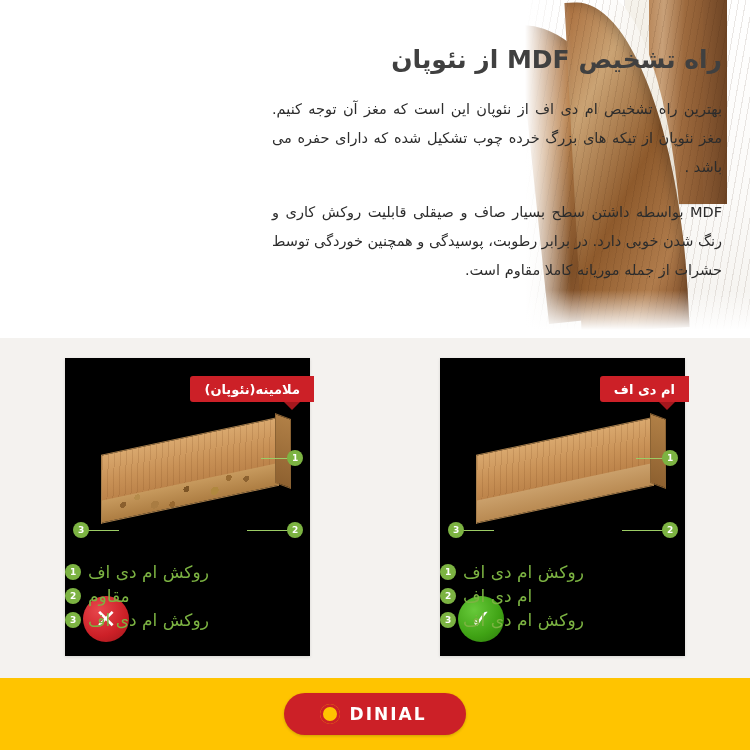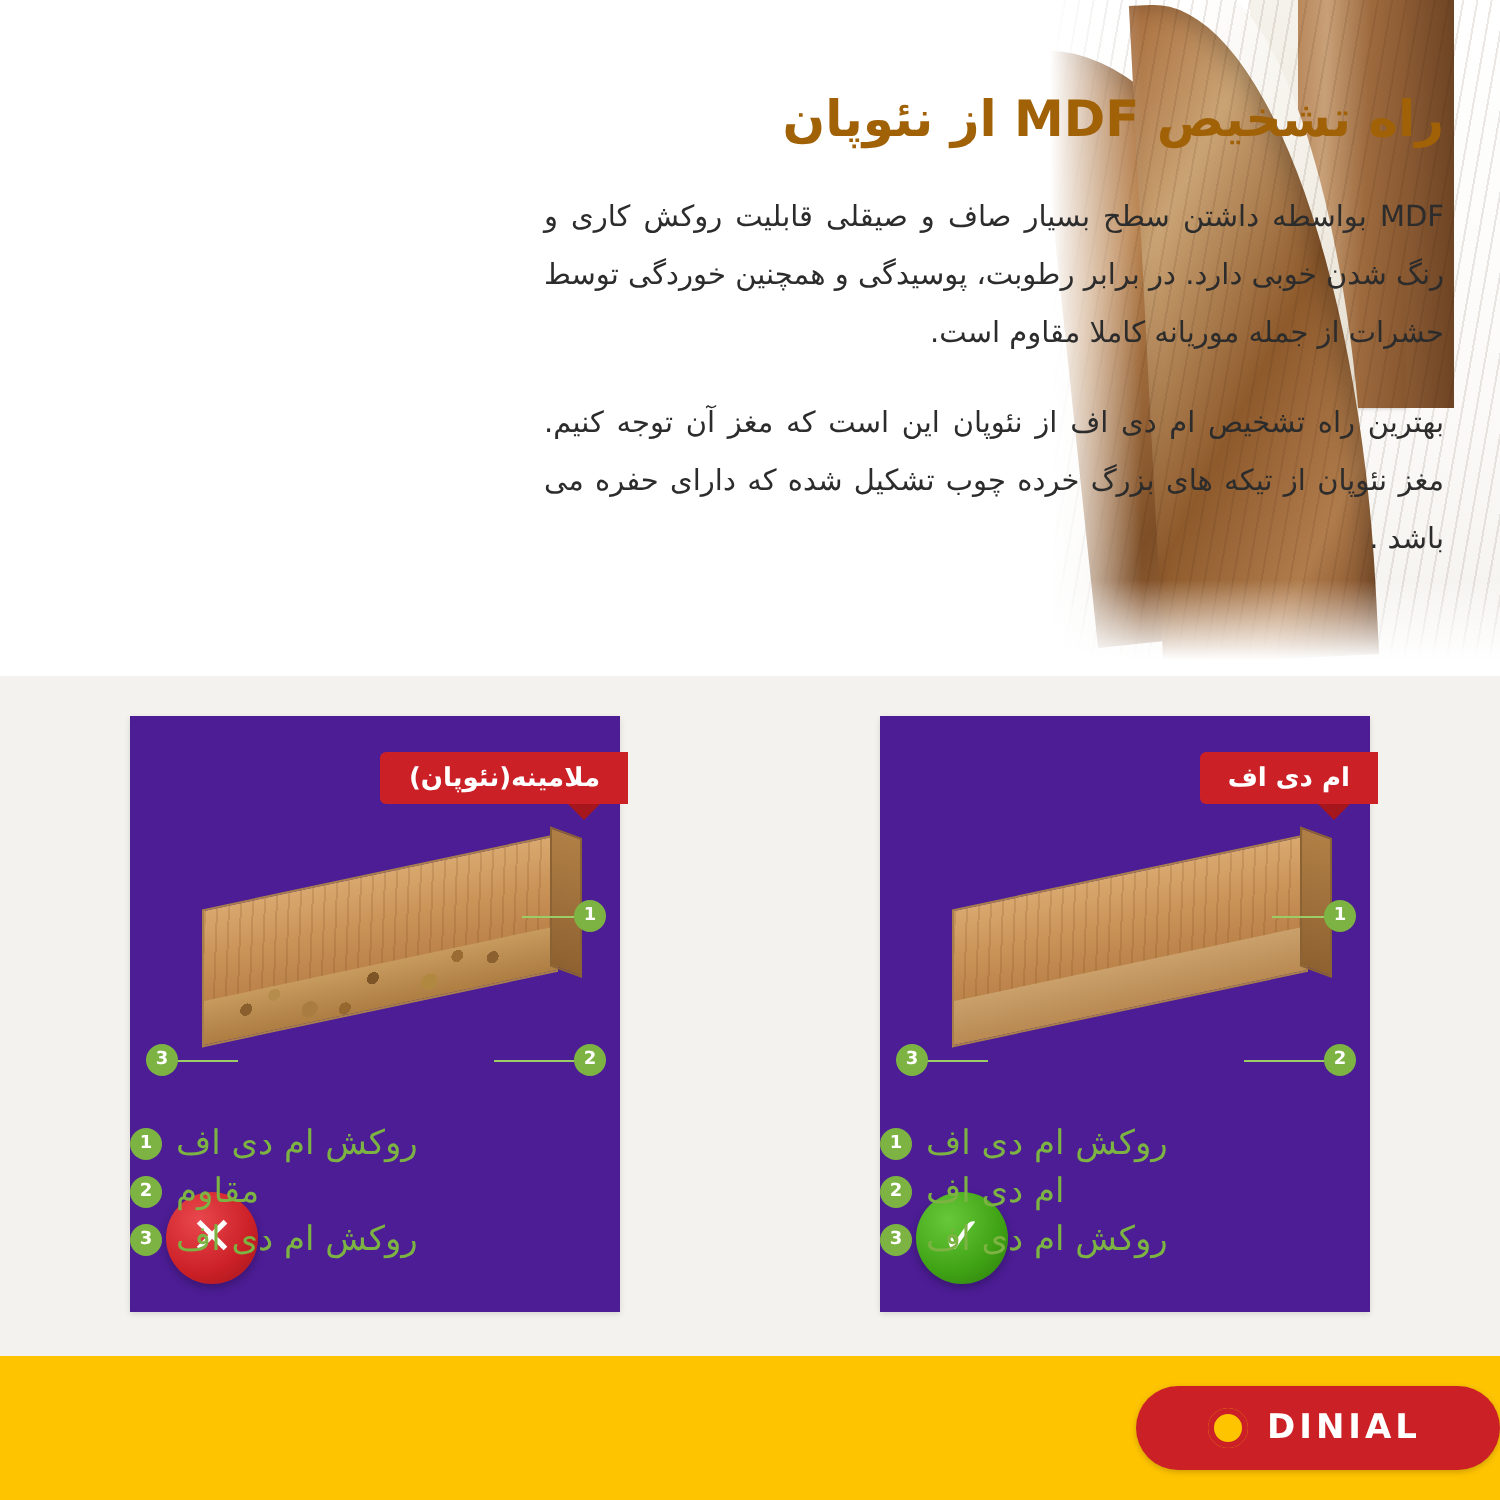--- a/index.html
+++ b/index.html
@@ -129,21 +129,21 @@
     position: absolute;
     top: 44px;
     right: 28px;
     width: 450px;
     text-align: right;
     direction: rtl;
   }
   .title {
     font-size: 25px;
     font-weight: bold;
-    color: #a16207;
+    color: #404040;
     margin: 0 0 18px 0;
     line-height: 1.3;
     letter-spacing: 0;
   }
   .para {
     font-size: 14.5px;
     color: #2c2c2c;
     line-height: 2.0;
     margin: 0 0 16px 0;
     text-align: justify;
@@ -157,21 +157,21 @@
     left: 0;
     width: 750px;
     height: 340px;
     background: #f4f2ef;
   }
   .panel {
     position: absolute;
     top: 20px;
     width: 245px;
     height: 298px;
-    background: #4c1d95;
+    background: #000000;
     box-shadow: 0 1px 3px rgba(0,0,0,.12);
   }
   .panel-right { right: 65px; text-align: right; }   
   .panel-left  { left: 65px; }    
 
   .ribbon {
     position: absolute;
     top: 18px;
     height: 26px;
     background: #cc2027;
@@ -320,21 +320,21 @@
   
   .footer {
     position: absolute;
     bottom: 0;
     left: 0;
     width: 750px;
     height: 72px;
     background: #ffc400;
     display: flex;
     align-items: center;
-    justify-content: flex-start;
+    justify-content: center;
   }
   .footer-logo {
     position: relative;
     background: #cc2027;
     border-radius: 26px;
     height: 42px;
     min-width: 150px;
     display: flex;
     align-items: center;
     justify-content: center;
@@ -371,22 +371,22 @@
       <div class="curve1"></div>
       <div class="curve-white"></div>
       <div class="curve2"></div>
       <div class="grainlines"></div>
       <div class="fade-left"></div>
       <div class="fade-bottom"></div>
     </div>
 
     <div class="text-block">
       <h1 class="title">راه تشخیص MDF از نئوپان</h1>
+      <p class="para">بهترین راه تشخیص ام دی اف از نئوپان این است که مغز آن توجه کنیم. مغز نئوپان از تیکه های بزرگ خرده چوب تشکیل شده که دارای حفره می باشد .</p>
       <p class="para">MDF بواسطه داشتن سطح بسیار صاف و صیقلی قابلیت روکش کاری و رنگ شدن خوبی دارد. در برابر رطوبت، پوسیدگی و همچنین خوردگی توسط حشرات از جمله موریانه کاملا مقاوم است.</p>
-      <p class="para">بهترین راه تشخیص ام دی اف از نئوپان این است که مغز آن توجه کنیم. مغز نئوپان از تیکه های بزرگ خرده چوب تشکیل شده که دارای حفره می باشد .</p>
     </div>
   </div>
 
   <div class="compare-section">
 
     <div class="panel panel-left">
       <div class="ribbon ribbon-r">ملامینه(نئوپان)</div>
 
       <div class="board-wrap">
         <div class="board">

